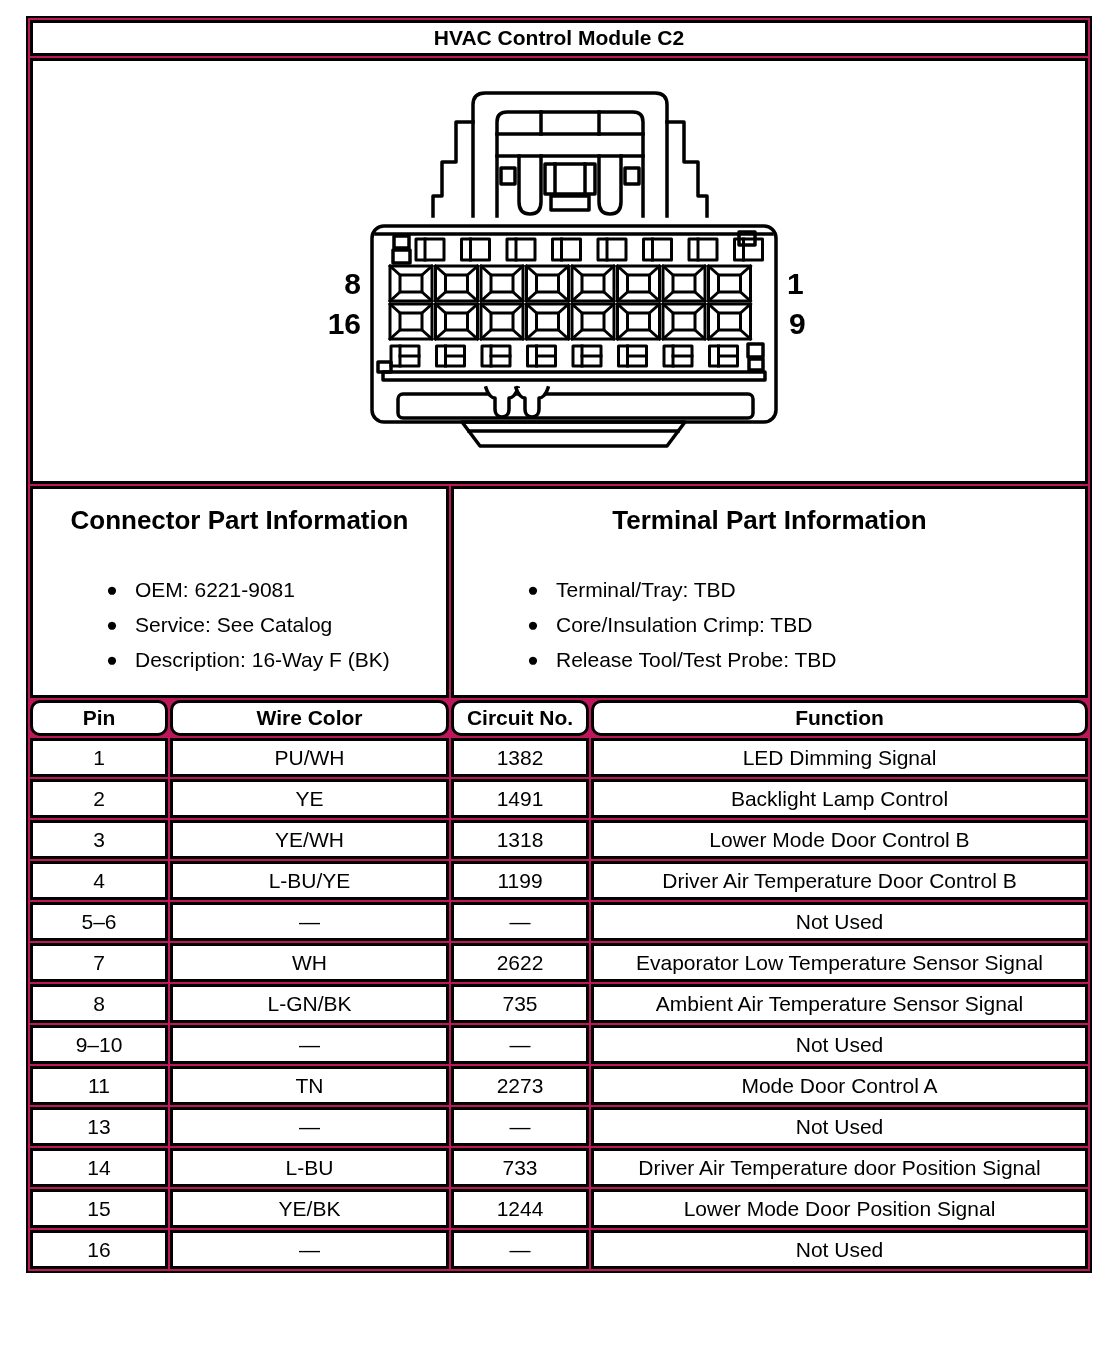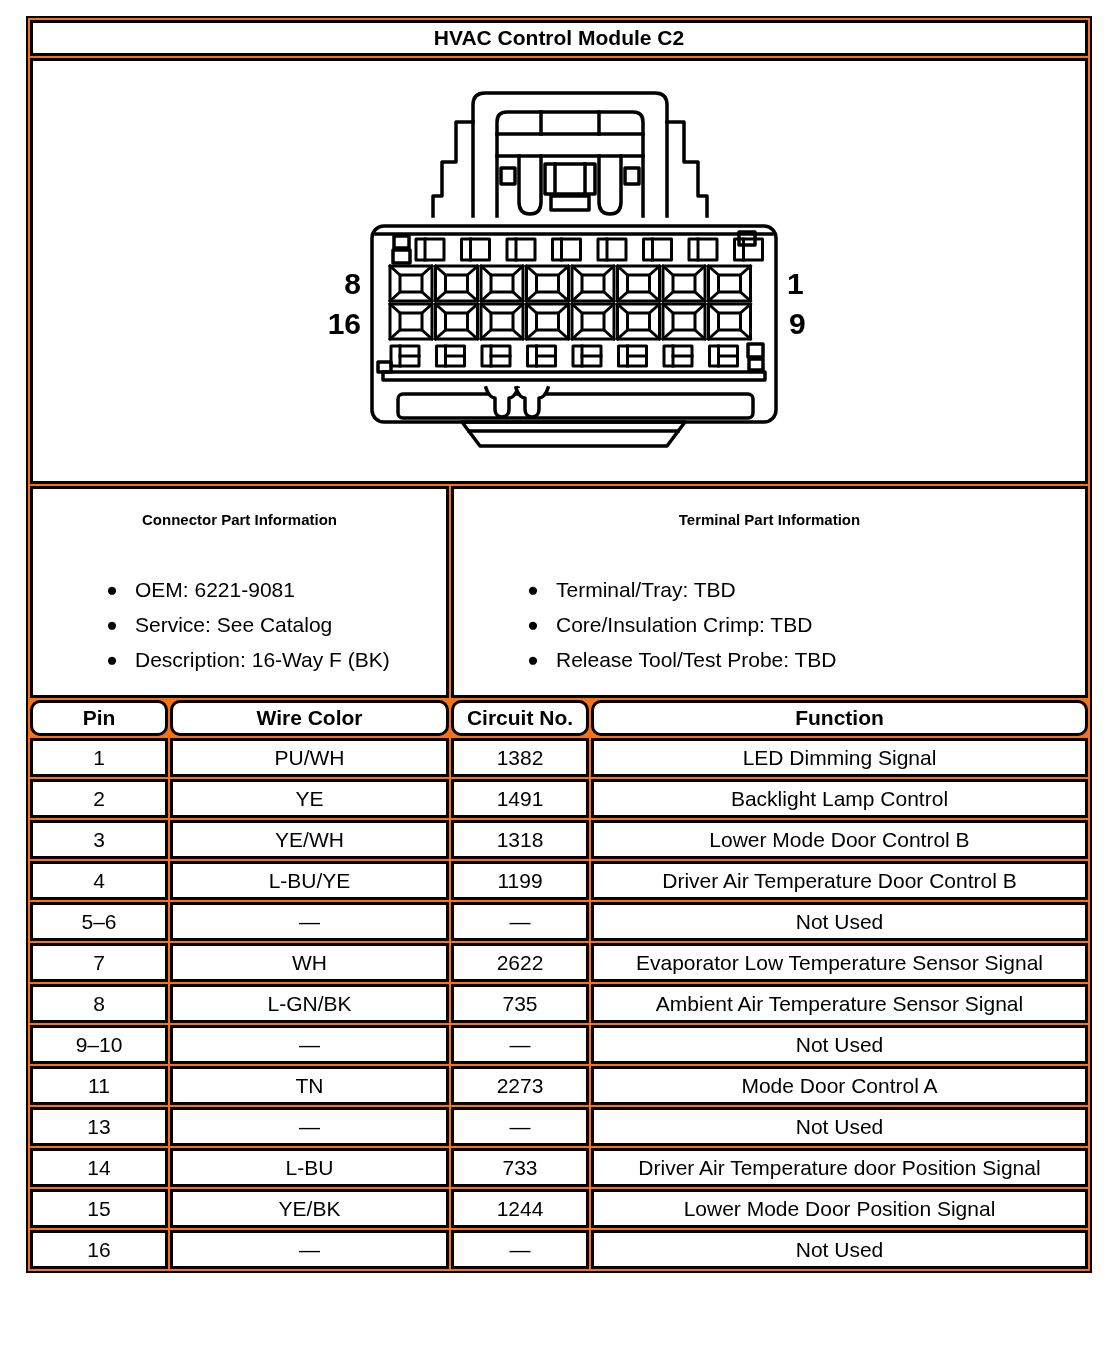--- a/index.html
+++ b/index.html
@@ -4,30 +4,30 @@
 <style>
   * { box-sizing: border-box; }
   html,body { margin:0; padding:0; }
   body {
     width:1120px; height:1346px; background:#ffffff; color:#000000;
     font-family:"Liberation Sans", sans-serif; overflow:hidden; position:relative;
   }
   table.sheet {
     position:absolute; left:26px; top:16px; width:1064px;
     border-collapse:separate; border-spacing:2px;
-    border:2px solid #000; table-layout:fixed; background:#f97316;
+    border:2px solid #000; table-layout:fixed; background:#be185d;
   }
   table.sheet td, table.sheet th {
     border:3px solid #000; background:#fff; padding:0;
     font-size:21px; text-align:center; vertical-align:middle; overflow:hidden;
   }
   .title-cell { height:36px; font-weight:bold; font-size:23px; }
   .diagram-cell { height:426px; vertical-align:middle; text-align:center; }
   .info-cell { height:212px; vertical-align:top; text-align:left; padding:4px 4px; }
-  .info-heading { font-weight:bold; font-size:15px; line-height:26px; }
+  .info-heading { font-weight:bold; font-size:26px; line-height:26px; }
   .info-list { margin-top:40px; }
   .bullet-item { display:flex; align-items:center; height:35px; padding-left:56px; font-size:21px; }
   .bullet { width:46px; font-size:19px; }
   th { height:36px; font-weight:bold;border-radius:10px; }
   tbody td { height:39px; }
   td.func { text-align:left; padding-left:5px;margin-left:39px; }
   svg text { font-family:"Liberation Sans", sans-serif; font-weight:bold; font-size:30px; fill:#000; }
 </style>
 </head>
 <body>

